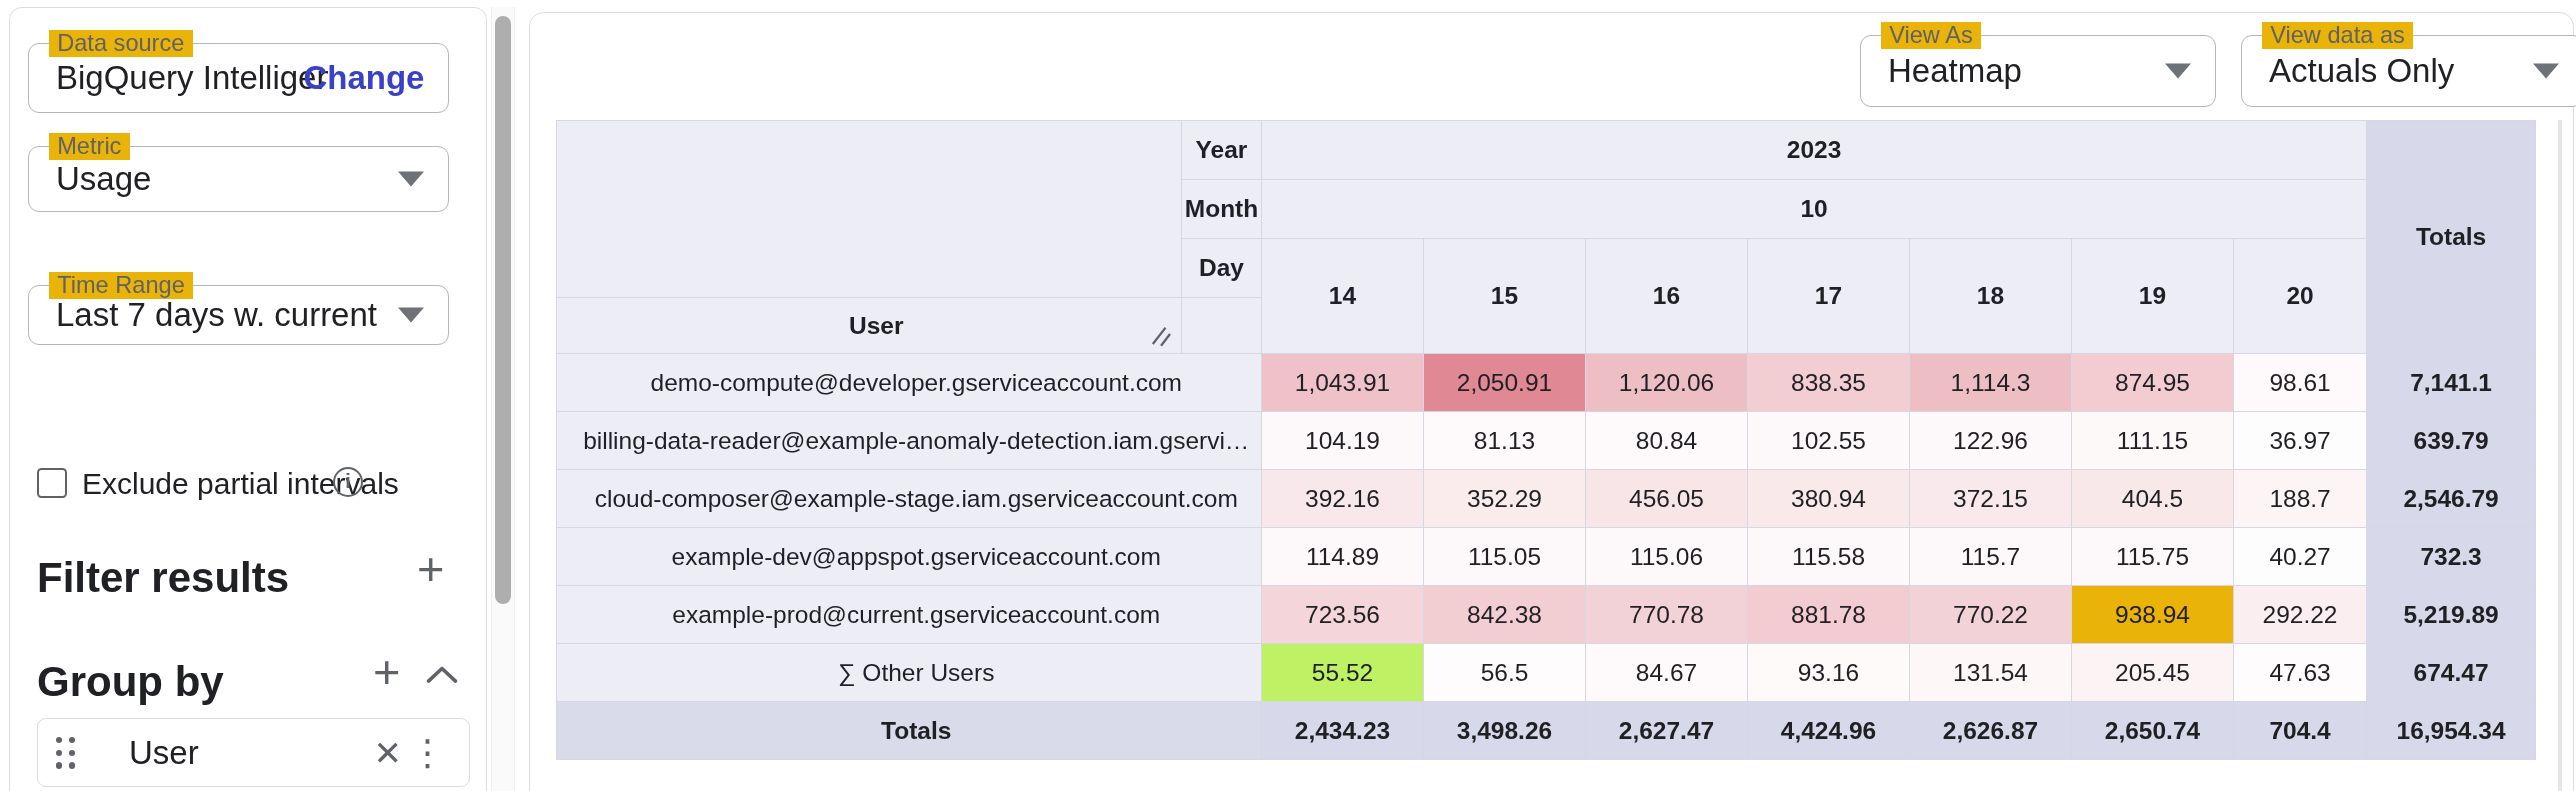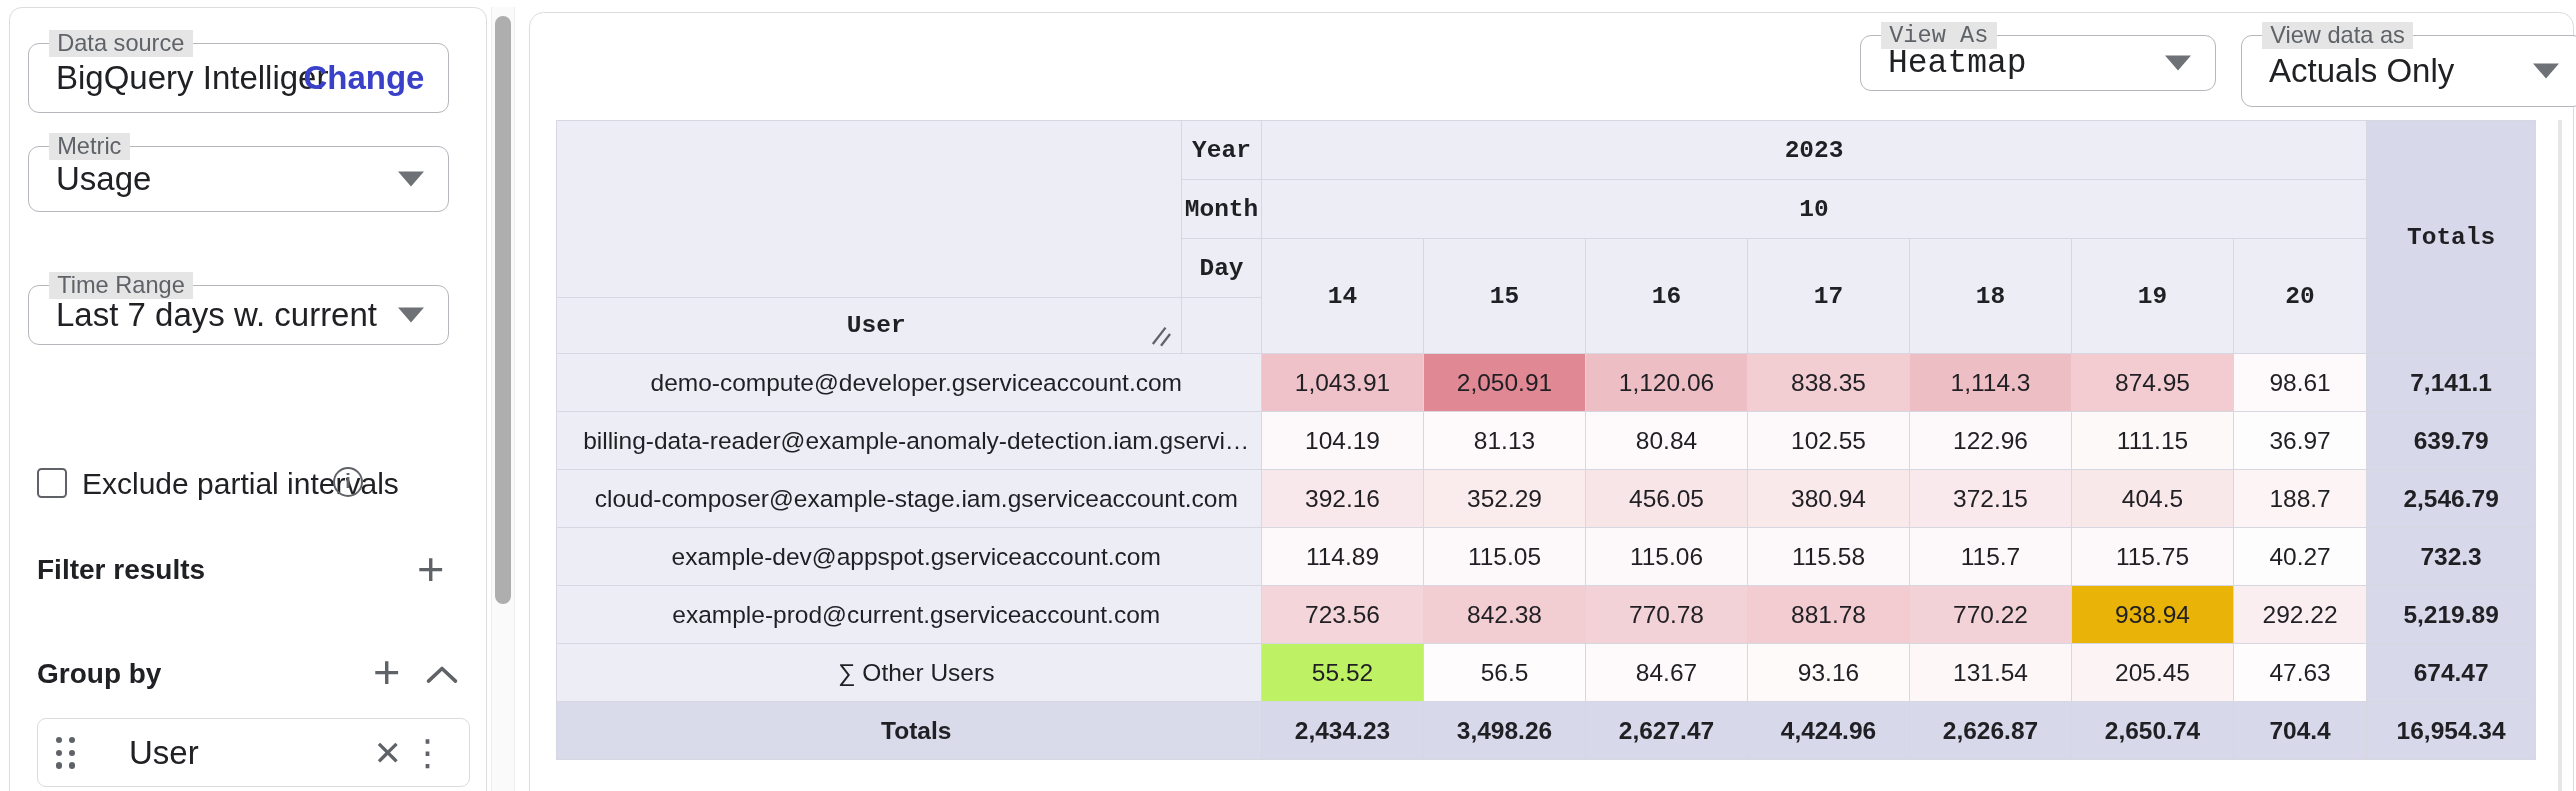--- a/index.html
+++ b/index.html
@@ -5,36 +5,36 @@
   * { margin:0; padding:0; box-sizing:border-box; }
   html,body { width:2576px; height:791px; background:#fff; overflow:hidden;
               font-family:"Liberation Sans", sans-serif; color:#1f1f24; }
   .abs { position:absolute; }
 
   
   .sidebar-card { left:9px; top:7.3px; width:478px; height:817px;
                   border:1.8px solid #dadce0; border-radius:12.7px; background:#fff; }
 
   .field { position:absolute; border:1.8px solid #b4b7bc; border-radius:11px; background:#fff; }
-  .field-label { position:absolute; top:-14.5px; left:20px; background:#e5e5e5; padding:0 8.2px;
+  .field-label { position:absolute; top:-14.5px; left:20px; background:#eab308; padding:0 8.2px;
                  font-size:23.6px; color:#5f6368; white-space:nowrap; }
   .field-value { position:absolute; left:27px; top:50%; transform:translateY(-50%);
                  font-size:33px; color:#202124; white-space:nowrap; overflow:hidden; }
   .caret { position:absolute; right:23.6px; top:50%; transform:translateY(-50%);
            width:0; height:0; border-left:13.6px solid transparent; border-right:13.6px solid transparent;
            border-top:15.4px solid #6e7175; }
   .link { position:absolute; right:23.6px; top:50%; transform:translateY(-50%);
           font-size:33px; font-weight:700; color:#3a41c9; }
 
   .checkbox { left:27px; top:460px; width:30px; height:30px; border:2.7px solid #5f6368; border-radius:4.5px; }
   .check-label { left:72px; top:459px; font-size:30px; color:#202124; }
   .info-icon { left:323px; top:459px; width:30px; height:30px; border:2.7px solid #5f6368; border-radius:50%;
                font-size:20px; color:#5f6368; text-align:center; line-height:25.4px; font-weight:700; }
 
-  .section-head { font-size:28px; font-weight:700; color:#202124; }
+  .section-head { font-size:42px; font-weight:700; color:#202124; }
   .plus-icon { font-size:47px; font-weight:400; color:#5f6368; line-height:40px; }
 
   .chip { left:27px; top:710px; width:433px; height:69px; border:1.8px solid #dadce0;
           border-radius:9px; background:#fff; }
   .chip-text { position:absolute; left:91px; top:50%; transform:translateY(-50%); font-size:33px; color:#202124; }
   .dots { position:absolute; left:18px; top:50%; transform:translateY(-50%);
           display:grid; grid-template-columns:6.4px 6.4px; grid-template-rows:6.4px 6.4px 6.4px; gap:6.4px; }
   .dots i { width:6.4px; height:6.4px; border-radius:50%; background:#5f6368; }
   .chip-close { position:absolute; right:67px; top:50%; transform:translateY(-50%); font-size:34px; color:#5f6368; }
   .chip-more  { position:absolute; right:23.6px; top:50%; transform:translateY(-50%); font-size:36px; color:#5f6368; }
@@ -49,21 +49,21 @@
                border:1.8px solid #dadce0; border-radius:14.5px; background:#fff; }
   .right-line { left:2558px; top:120px; width:3.6px; height:672px; background:#e5e5ea; }
 
   
   table.usage { position:absolute; left:556px; top:120px; width:1977px;
                 border-collapse:collapse; table-layout:fixed; }
   table.usage td { border:1.8px solid #d6d7e0; font-size:24.5px; vertical-align:middle;
                    text-align:center; overflow:hidden; white-space:nowrap; }
   tr.hr1 { height:59px; } tr.hr2 { height:59px; } tr.hr3 { height:59px; } tr.hr4 { height:56px; }
   tr.dr  { height:58px; }
-  .hcell { background:#ededf6; font-weight:700; color:#1f1f24;font-family:Liberation Mono, monospace; }
+  .hcell { background:#ededf6; font-weight:700; color:#1f1f24; }
   .user-head { text-align:left; padding-left:14.5px; position:relative; }
   .resize-handle { position:absolute; right:9px; bottom:5.4px; }
   .totals-head { background:#d7d8e9; }
   td.row-label { background:#ededf6; text-align:left; padding-left:14.5px; font-weight:400; }
   td.val { font-weight:400; }
   td.total-cell { background:#d7d8e9; font-weight:700; }
   td.totals-label { background:#d9daea; text-align:left; padding-left:14.5px; font-weight:700; }
   td.totals-val { background:#d7d8e9; font-weight:700; }
 </style>
 </head>
@@ -116,21 +116,21 @@
     <span class="chip-close">✕</span>
     <span class="chip-more">⋮</span>
   </div>
 </div>
 
 <div class="abs sb-track"></div>
 <div class="abs sb-thumb"></div>
 
 <div class="abs main-card"></div>
 
-<div class="field" style="left:1860px; top:35px; width:356px; height:56px;font-family:Liberation Mono, monospace;">
+<div class="field" style="left:1860px; top:35px; width:356px; height:72px;">
   <span class="field-label">View As</span>
   <span class="field-value">Heatmap</span>
   <span class="caret"></span>
 </div>
 
 <div class="field" style="left:2241px; top:35px; width:343px; height:72px;">
   <span class="field-label">View data as</span>
   <span class="field-value">Actuals Only</span>
   <span class="caret"></span>
 </div>

